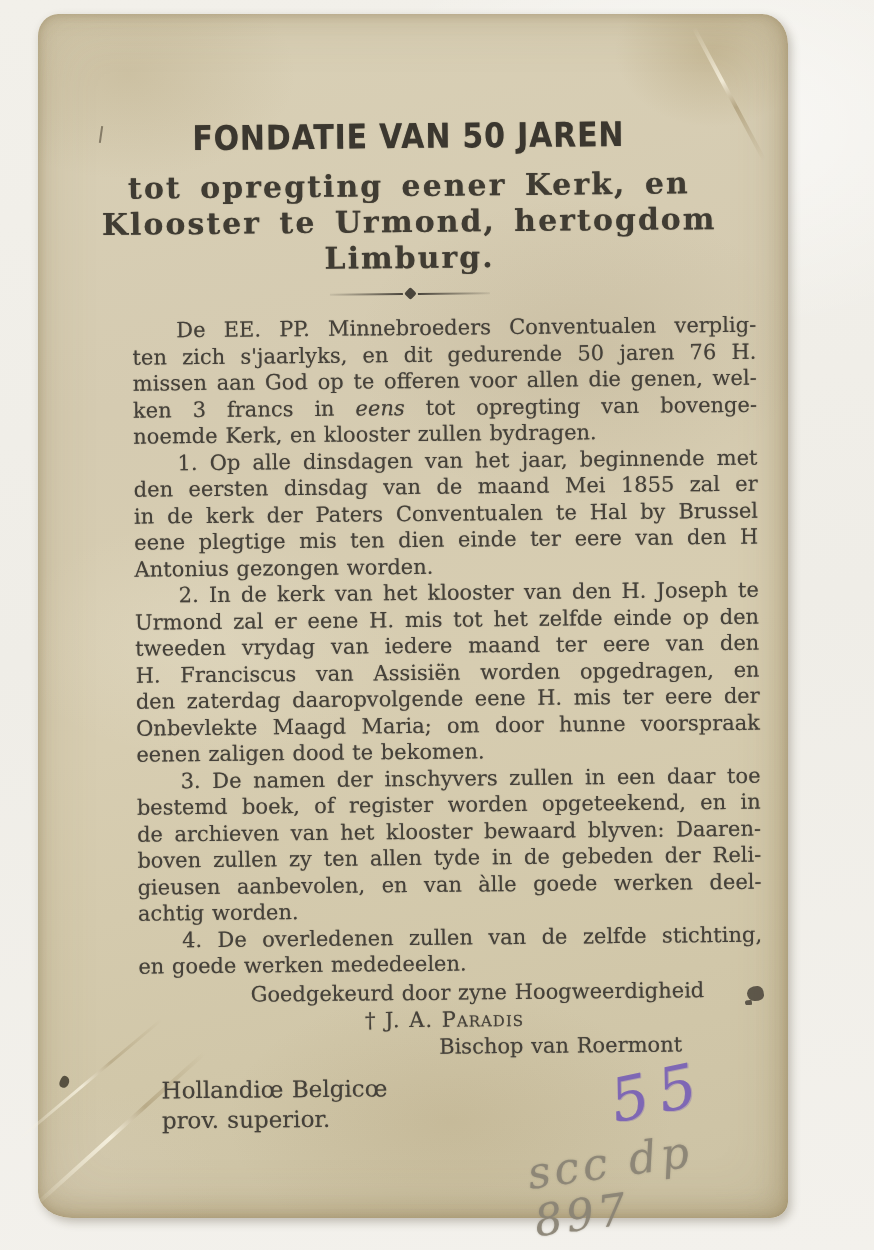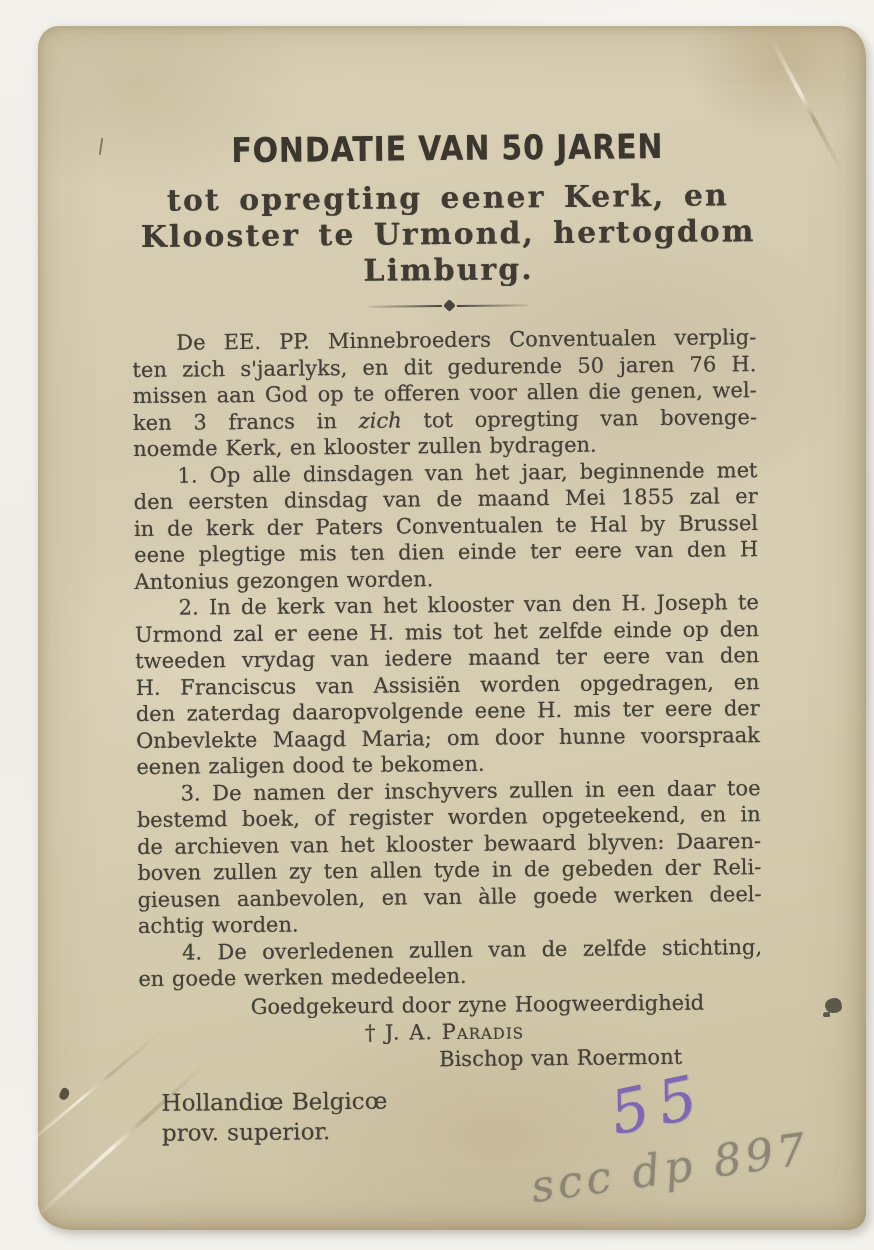--- a/index.html
+++ b/index.html
@@ -11,22 +11,22 @@
   .stage {
     position: relative;
     width: 874px; height: 1250px;
     background:
       radial-gradient(500px 300px at 80% 10%, rgba(255,255,255,0.6), transparent 70%),
       linear-gradient(175deg, #f2f0ea 0%, #efede7 50%, #f3f1ec 100%);
   }
   
   .paper {
     position: absolute;
-    left: 38px; top: 26px;
-    width: 828px; height: 1204px;
+    left: 38px; top: 14px;
+    width: 750px; height: 1204px;
     border-radius: 20px 26px 18px 34px / 22px 30px 16px 26px;
     background:
       radial-gradient(140px 110px at 90% 3%, rgba(168,148,102,0.38), transparent 70%),
       radial-gradient(240px 150px at 12% 5%, rgba(160,140,96,0.22), transparent 70%),
       radial-gradient(320px 220px at 72% 28%, rgba(120,100,60,0.10), transparent 70%),
       radial-gradient(280px 170px at 22% 52%, rgba(238,232,212,0.28), transparent 70%),
       radial-gradient(320px 190px at 55% 92%, rgba(150,128,82,0.16), transparent 70%),
       radial-gradient(220px 140px at 4% 97%, rgba(212,202,178,0.55), transparent 70%),
       linear-gradient(168deg, #d9d0b6 0%, #d5cbb1 30%, #d7cdb1 55%, #d1c7a9 80%, #ccc2a4 100%);
     box-shadow:
@@ -162,21 +162,21 @@
         <span class="dline"></span>
         <span class="diamond"></span>
         <span class="dline right"></span>
       </div>
 
       <div class="body-text">
         <div class="para">
             <div class="line">De EE. PP. Minnebroeders Conventualen verplig-</div>
             <div class="line">ten zich s'jaarlyks, en dit gedurende 50 jaren 76 H.</div>
             <div class="line">missen aan God op te offeren voor allen die genen, wel-</div>
-            <div class="line">ken 3 francs in <em>zich</em> tot opregting van bovenge-</div>
+            <div class="line">ken 3 francs in <em>eens</em> tot opregting van bovenge-</div>
             <div class="line">noemde Kerk, en klooster zullen bydragen.</div>
           </div>
         <div class="para">
             <div class="line">1. Op alle dinsdagen van het jaar, beginnende met</div>
             <div class="line">den eersten dinsdag van de maand Mei 1855 zal er</div>
             <div class="line">in de kerk der Paters Conventualen te Hal by Brussel</div>
             <div class="line">eene plegtige mis ten dien einde ter eere van den H</div>
             <div class="line">Antonius gezongen worden.</div>
           </div>
         <div class="para">

